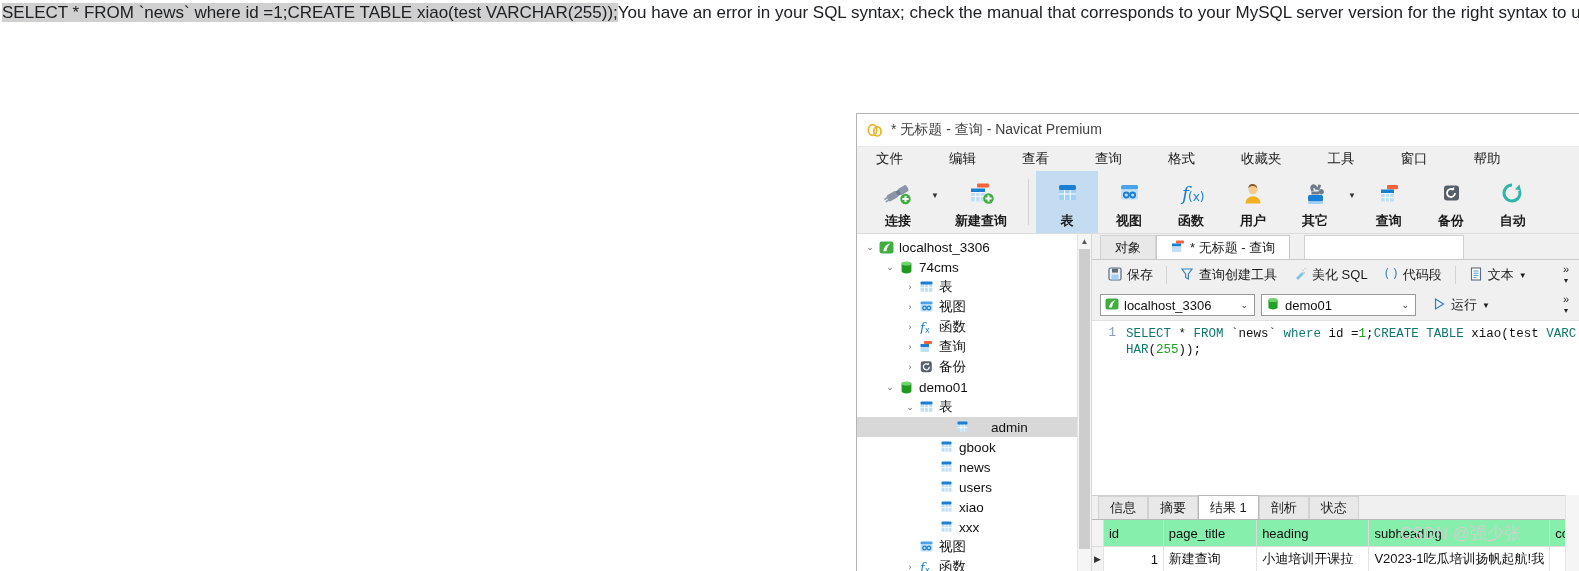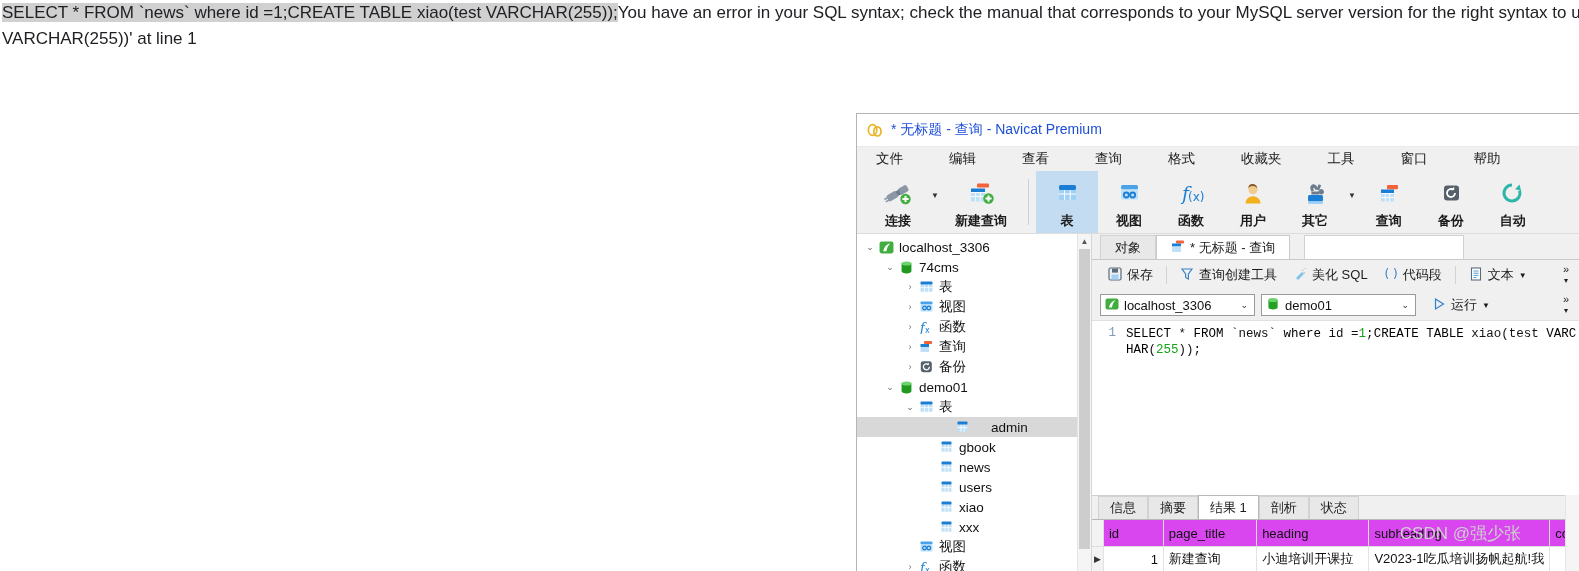--- a/index.html
+++ b/index.html
@@ -34,21 +34,21 @@
 
   
   #titlebar{
     height:32px;display:flex;align-items:center;
     padding-left:10px;background:#ffffff;
     border-bottom:1px solid #eaeaea;
   }
   #titlebar .logo{
     width:17px;height:17px;margin-right:7px;flex:none;
   }
-  #titlebar .ttl{font-size:14px;color:#1d4ed8;white-space:nowrap;}
+  #titlebar .ttl{font-size:14px;color:#404040;white-space:nowrap;}
 
   
   #menubar{
     height:24px;display:flex;align-items:center;
     background:#f0f0f0;padding-left:8px;gap:24px;
   }
   #menubar .mi{
     padding:2px 11px;font-size:13.5px;color:#1b1b1b;white-space:nowrap;cursor:default;
   }
 
@@ -145,41 +145,41 @@
   
   #editor{
     flex:1;background:#ffffff;display:flex;font-family:"Liberation Mono","DejaVu Sans Mono",monospace;
     font-size:12.5px;border-top:1px solid #e0e0e0;overflow:hidden;min-height:0;
   }
   #gutter{
     width:28px;flex:none;text-align:right;padding:5px 4px 0 0;
     color:#7f9bbf;background:#ffffff;box-sizing:border-box;
   }
   #code{flex:1;padding:5px 0 0 6px;line-height:16px;white-space:pre-wrap;word-break:break-all;}
-  .kw{color:#000000;}
+  .kw{color:#0f766e;}
   .num{color:#17a317;}
   .plain{color:#111;}
 
   
   #results{height:auto;background:#f0f0f0;}
   #rtabs{
     height:24px;display:flex;align-items:flex-end;padding-left:6px;
     border-top:1px solid #d0d0d0;box-sizing:border-box;
   }
   .rtab{
     height:23px;display:flex;align-items:center;padding:0 11px;font-size:13px;
     background:#e8e8e8;border:1px solid #d2d2d2;border-bottom:none;
     color:#1b1b1b;white-space:nowrap;box-sizing:border-box;
   }
   .rtab.active{background:#ffffff;border-color:#b8b8b8;height:24px;}
 
   #grid{background:#ffffff;border-top:1px solid #b8b8b8;}
   #grid table{border-collapse:collapse;font-size:13px;table-layout:fixed;}
   #grid th{
-    background:#d946ef;border:1px solid #dcdcdc;border-top:none;border-left:none;
+    background:#86efac;border:1px solid #dcdcdc;border-top:none;border-left:none;
     font-weight:normal;text-align:left;padding:3px 5px;height:20px;
     color:#111;white-space:nowrap;overflow:hidden;
   }
   #grid td{
     border:1px solid #e3e3e3;border-top:none;border-left:none;
     padding:2px 5px;height:20px;color:#111;white-space:nowrap;overflow:hidden;
   }
   #grid td.rowhdr,#grid th.rowhdr{
     width:12px;background:#f3f3f3;text-align:center;padding:0;font-size:9px;color:#333;
   }
@@ -194,21 +194,20 @@
     border-left:1px solid #e4e4e4;box-sizing:border-box;
   }
 </style>
 </head>
 <body>
 
 <div id="error-text">
   <div class="line">
     <span class="sel">SELECT * FROM `news` where id =1;CREATE TABLE xiao(test VARCHAR(255));</span><span>You have an error in your SQL syntax; check the manual that corresponds to your MySQL server version for the right syntax to use</span>
   </div>
-  <div class="line">VARCHAR(255))' at line 1</div>
 </div>
 
 <div id="navicat-window">
 
   <div id="titlebar">
     <span class="logo">
       <svg width="17" height="17" viewBox="0 0 17 17">
         <ellipse cx="5.6" cy="8" rx="4.2" ry="5.4" fill="none" stroke="#e8b422" stroke-width="1.7"></ellipse>
         <ellipse cx="10.4" cy="9.4" rx="3.6" ry="4.6" fill="none" stroke="#e8b422" stroke-width="1.7"></ellipse>
       </svg>

